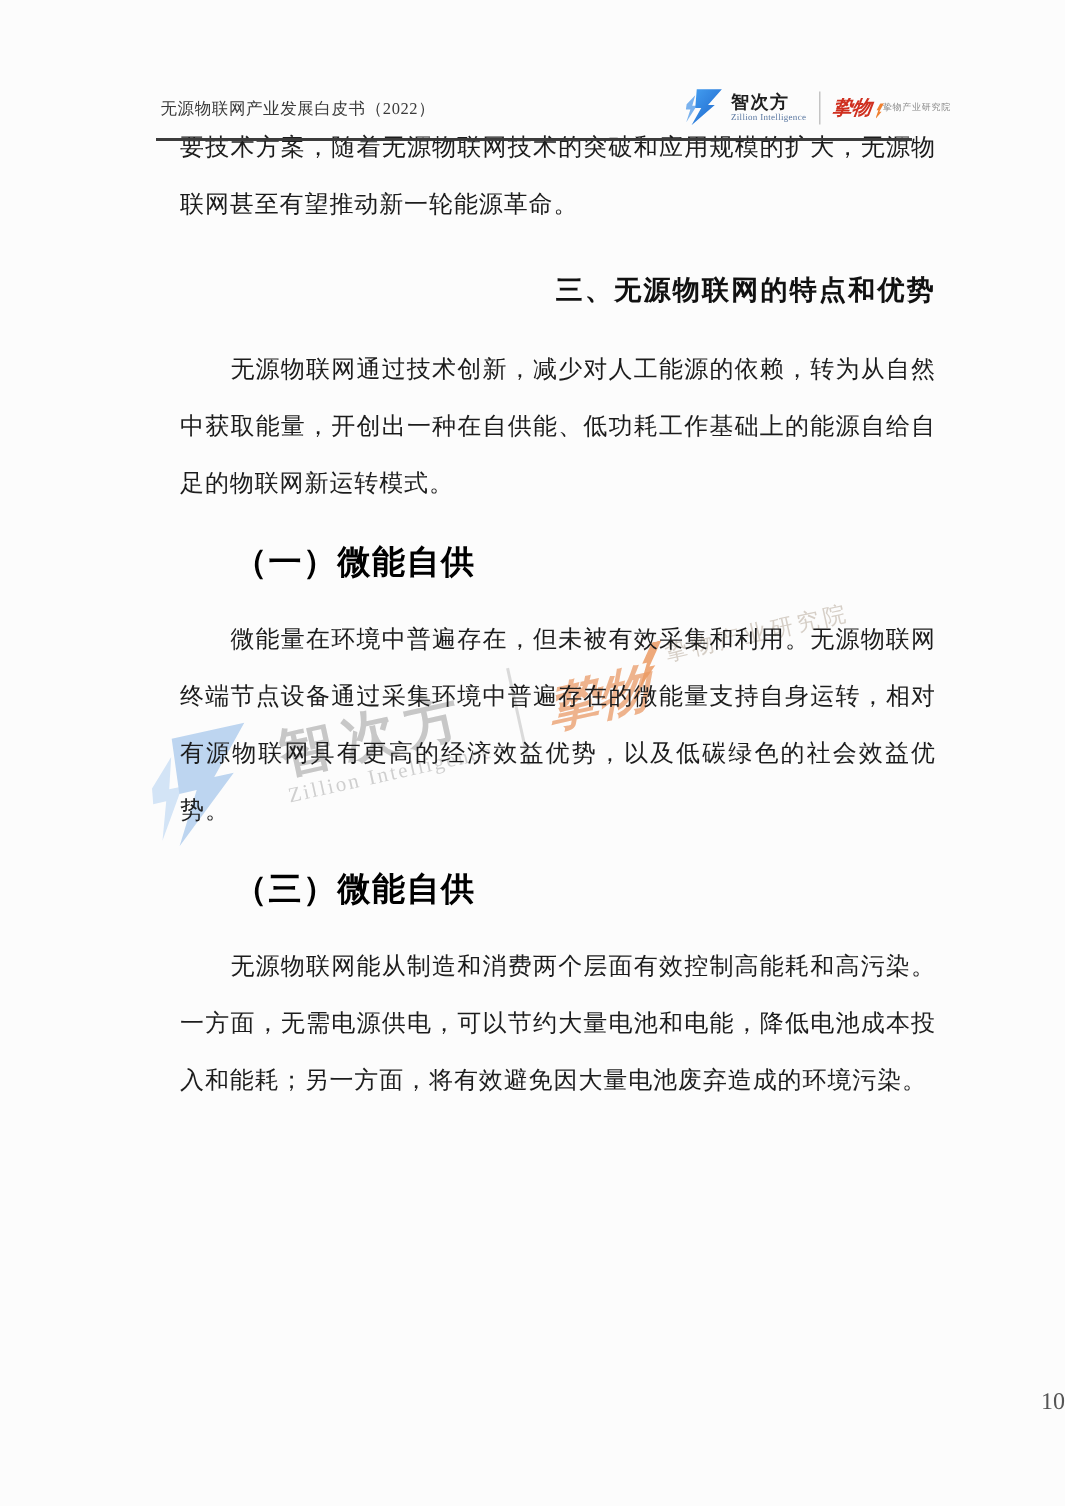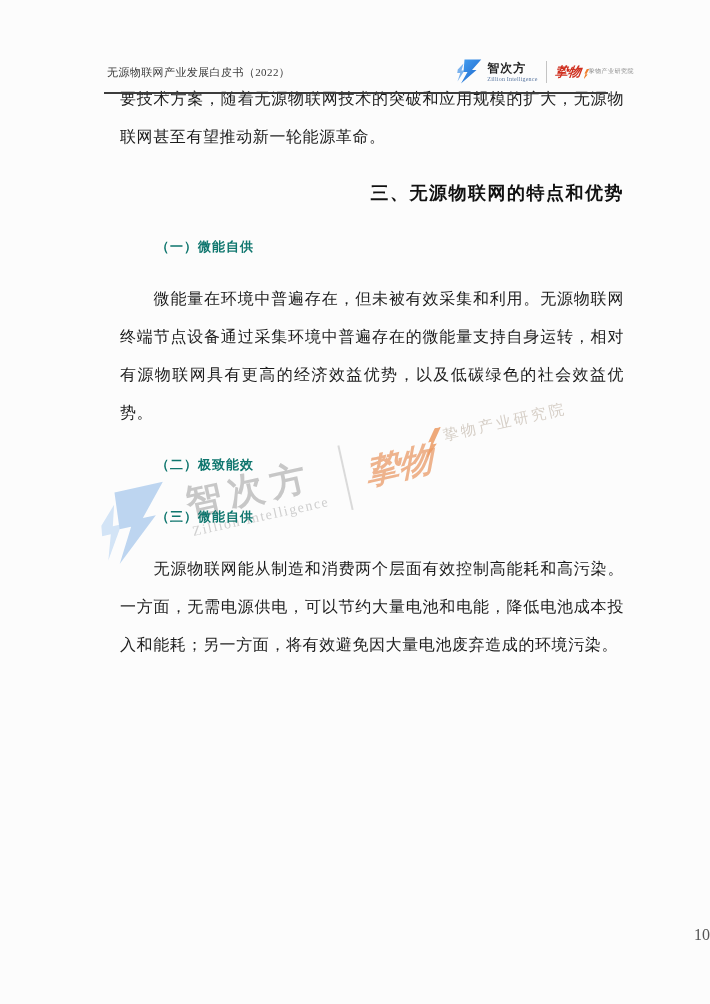--- a/index.html
+++ b/index.html
@@ -51,21 +51,21 @@
   
   .content{position:absolute;left:120px;top:80px;width:504px;z-index:2;
            font-size:16px;line-height:38px;text-align:justify;
            letter-spacing:0.6px;}
   .content .blk-p{margin:0;}
   .content .blk-p.indent{text-indent:2.1em;}
   .content .blk-h1{font-family:"Liberation Sans",sans-serif;font-weight:700;
                    font-size:18px;color:#111;margin:18px 0 16px 36px;
                    letter-spacing:1.5px;line-height:38px;text-align:right;}
   .content .blk-h2{font-family:"Liberation Sans",sans-serif;font-weight:700;
-                   font-size:13px;color:#0f766e;margin:14px 0 14px 36px;
+                   font-size:22px;color:#000000;margin:14px 0 14px 36px;
                    letter-spacing:1px;line-height:38px;text-align:left;}
 
   
   .page-number{position:absolute;top:926px;left:0;width:100%;text-align:right;
                font-size:16px;color:#555;z-index:2;}
 </style>
 </head>
 <body>
 
 <div class="page">
@@ -109,21 +109,21 @@
       <span class="wm-en">Zillion Intelligence</span>
     </div>
     <div class="wm-divider"></div>
     <span class="wm-partner">挚物<span class="bolt"></span></span>
     <span class="wm-partner-sub">挚物产业研究院</span>
   </div>
 
   <div class="content">
       <p class="blk-p">要技术方案，随着无源物联网技术的突破和应用规模的扩大，无源物联网甚至有望推动新一轮能源革命。</p>
       <div class="blk-h1">三、无源物联网的特点和优势</div>
+      <p class="blk-p indent">无源物联网通过技术创新，减少对人工能源的依赖，转为从自然中获取能量，开创出一种在自供能、低功耗工作基础上的能源自给自足的物联网新运转模式。</p>
       <div class="blk-h2">（一）微能自供</div>
       <p class="blk-p indent">微能量在环境中普遍存在，但未被有效采集和利用。无源物联网终端节点设备通过采集环境中普遍存在的微能量支持自身运转，相对有源物联网具有更高的经济效益优势，以及低碳绿色的社会效益优势。</p>
-      <div class="blk-h2">（二）极致能效</div>
       <div class="blk-h2">（三）微能自供</div>
       <p class="blk-p indent">无源物联网能从制造和消费两个层面有效控制高能耗和高污染。一方面，无需电源供电，可以节约大量电池和电能，降低电池成本投入和能耗；另一方面，将有效避免因大量电池废弃造成的环境污染。</p>
     </div>
 
   <div class="page-number">10</div>
 </div>
 
 </body></html>

